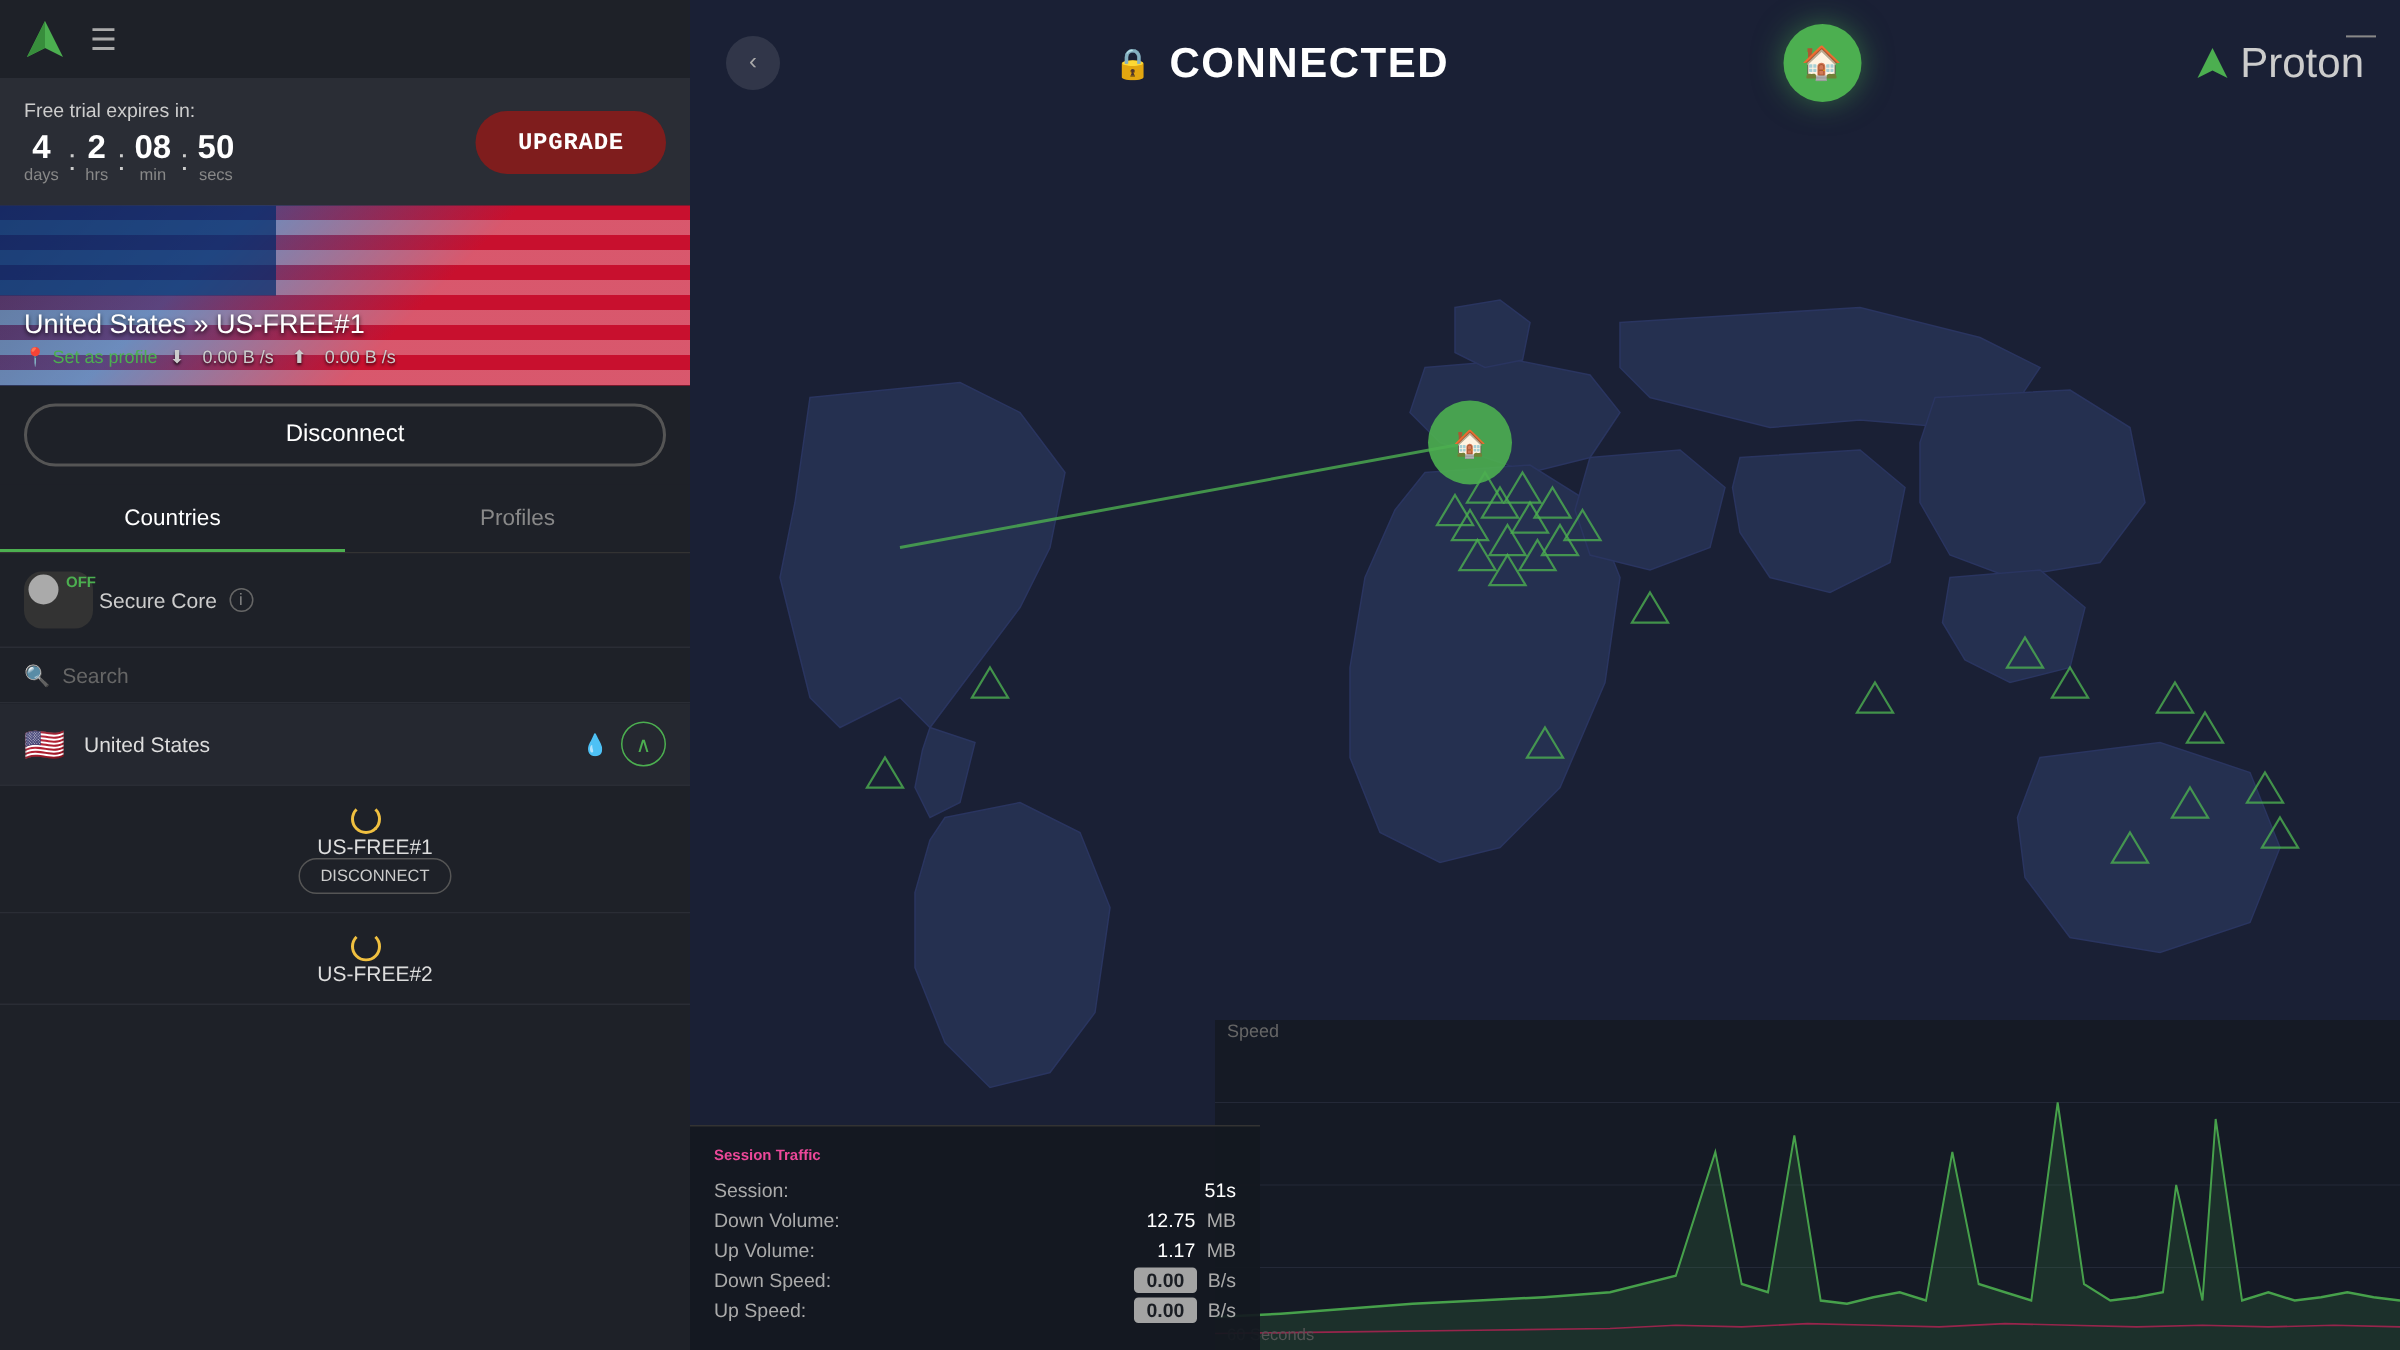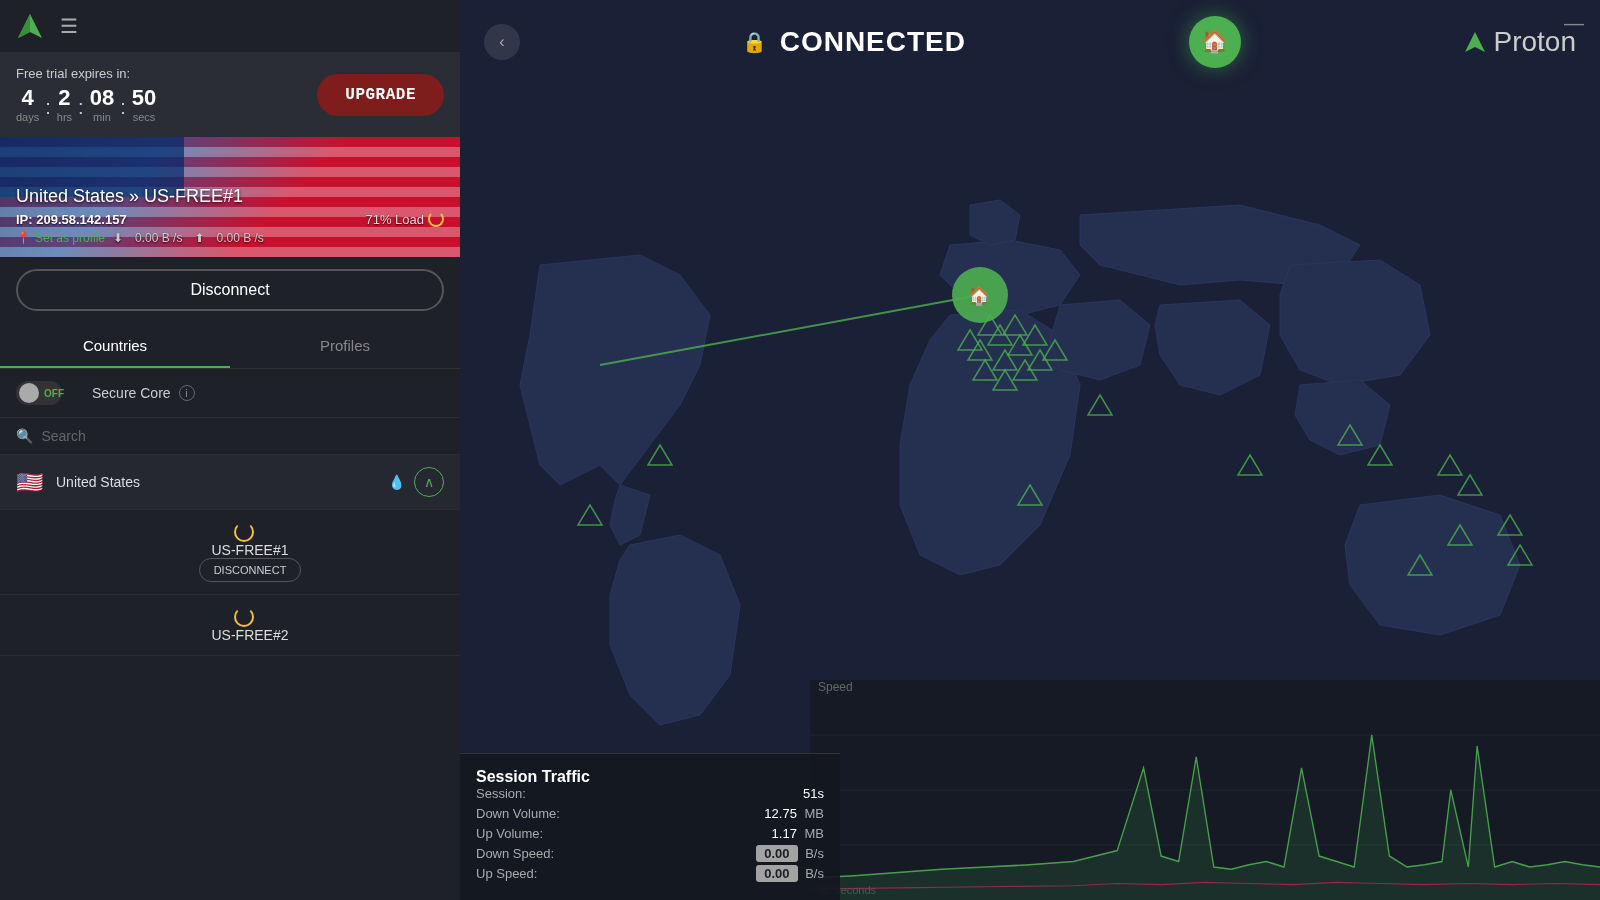--- a/index.html
+++ b/index.html
@@ -236,27 +236,27 @@
       display: flex;
       align-items: center;
       padding: 12px 16px;
       background: #1e2128;
       border-bottom: 1px solid #2a2d35;
     }
     .toggle-off {
       background: #333;
       border-radius: 12px;
       width: 46px;
-      height: 24px;
-      display: flex;
-      align-items: center;
+      height: 38px;
+      display: flex;
+      align-items: flex-start;
       padding: 2px 4px;
       cursor: pointer;
       position: relative;
-      margin-right: 26px;
+      margin-right: 0;
     }
     .toggle-knob {
       width: 20px;
       height: 20px;
       border-radius: 50%;
       background: #aaa;
       position: absolute;
       left: 3px;
     }
     .toggle-text {
@@ -492,23 +492,24 @@
       position: absolute;
       bottom: 0;
       left: 0;
       width: 380px;
       background: rgba(20,24,32,0.92);
       border-top: 1px solid #333;
       padding: 14px 16px;
       z-index: 10;
     }
     .traffic-title {
-      font-size: 16px;
+      font-size: 10px;
       font-weight: bold;
-      color: #ffffff;
+      color: #ec4899;
+      margin-bottom: 10px;
     }
     .traffic-row {
       display: flex;
       justify-content: space-between;
       align-items: center;
       margin-bottom: 5px;
       font-size: 13px;
       color: #aaa;
     }
     .traffic-val {
@@ -596,29 +597,20 @@
         </div>
       </div>
     </div>
     <button class="upgrade-btn">UPGRADE</button>
   </div>
 
   <div class="flag-hero">
     <div class="flag-stripes"></div>
     <div class="flag-blue-canton"></div>
     <div class="server-name">United States » US-FREE#1</div>
-    <div class="server-details">
-      <span class="server-ip">
-        <span>IP:</span> <span style="color:#fff;font-weight:600">209.58.142.157</span>
-      </span>
-      <span class="server-load">
-        <span>71% Load</span>
-        <span class="load-circle"></span>
-      </span>
-    </div>
     <div class="set-profile">
       <span class="set-profile-link">
         <span>📍</span>
         <span>Set as profile</span>
       </span>
       <div class="traffic-info">
         <span>⬇</span>
         <span>0.00 B /s</span>
         <span>⬆</span>
         <span>0.00 B /s</span>

